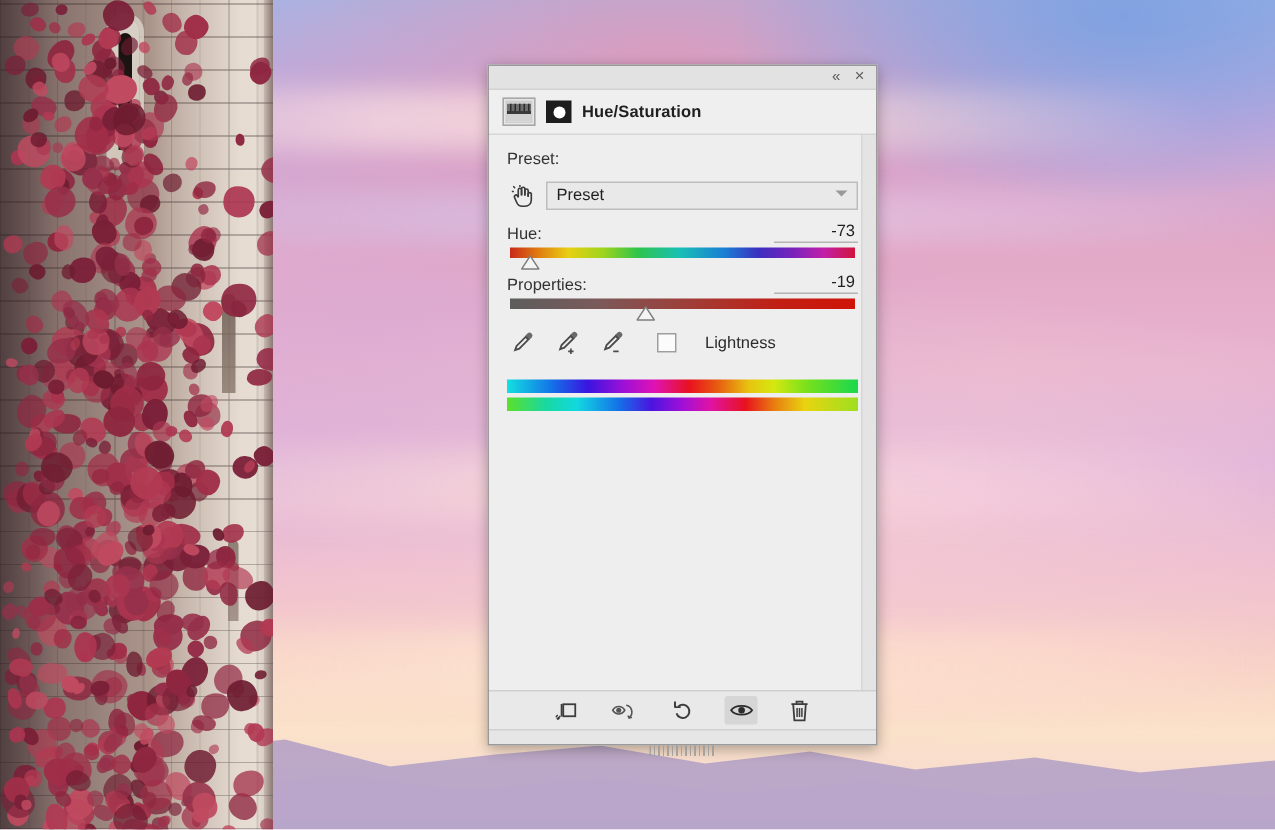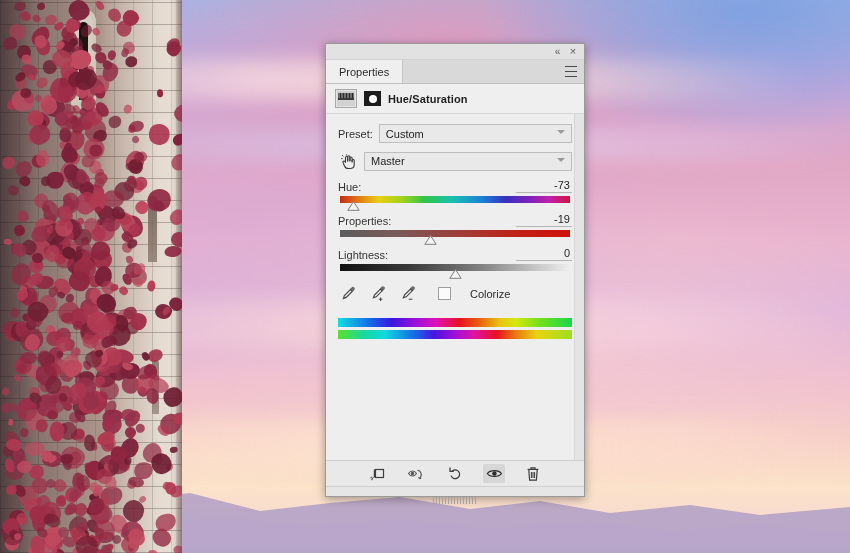--- a/index.html
+++ b/index.html
@@ -733,28 +733,20 @@
   </div>
 
   <div class="panel">
    <div class="panel-inner">
 
     <div class="titlebar">
       <div class="tb-btn tb-collapse">«</div>
       <div class="tb-btn tb-close">×</div>
     </div>
 
-    <div class="tabstrip">
-      <div class="tab">Properties</div>
-      <div class="menu-btn">
-            <i></i>
-            <i></i>
-            <i></i>
-          </div>
-    </div>
 
     <div class="adjhead">
       <div class="adj-icon">
         <svg width="16" height="12" viewBox="0 0 16 12">
           <rect x="0" y="0" width="16" height="12" fill="#ffffff"></rect>
           <rect x="0" y="0" width="16" height="5" fill="#6e6e6e"></rect>
           <rect x="0" y="5" width="16" height="2" fill="#3a3a3a"></rect>
           <rect x="0" y="7" width="16" height="5" fill="#d2d2d2"></rect>
           <g fill="#2b2b2b">
                 <rect x="2" y="0" width="1" height="5"></rect>
@@ -771,38 +763,34 @@
       <div class="adj-title">Hue/Saturation</div>
     </div>
 
     <div class="content">
       <div class="vscroll"></div>
 
       <div class="body">
 
         <div class="row">
           <div class="lbl">Preset:</div>
-          <div class="select">
-            <span>Custom</span>
-            <span class="caret"></span>
-          </div>
         </div>
 
         <div class="row">
           <div class="hand-ico">
             <svg width="17" height="17" viewBox="0 0 17 17" fill="none" stroke="#3a3a3a" stroke-width="1.1">
               <path d="M5.5 9.2 V4.6 a1.1 1.1 0 0 1 2.2 0 V8.4"></path>
               <path d="M7.7 8.2 V3.9 a1.1 1.1 0 0 1 2.2 0 V8.3"></path>
               <path d="M9.9 8.3 V5.1 a1.1 1.1 0 0 1 2.2 0 V9.2"></path>
               <path d="M12.1 9.2 V7.2 a1.1 1.1 0 0 1 2.1 0 v4.2 c0 2.4 -1.8 4.1 -4.2 4.1 H8.2 c-1.9 0 -3.1 -1 -3.7 -2.5 L3 9.6 a1.1 1.1 0 0 1 1.9 -1.1 l.8 1.2"></path>
               <path d="M2.2 2.2 L3.4 3.4 M6.6 1.4 L6.6 2.6 M1.2 5.6 L2.6 5.6" stroke-width="1"></path>
             </svg>
           </div>
           <div class="select">
-            <span>Master</span>
+            <span>Preset</span>
             <span class="caret"></span>
           </div>
         </div>
 
         <div class="sliderblock">
           <div class="srow">
             <span class="sname">Hue:</span>
             <span class="sval">-73</span>
           </div>
           <div class="track">
@@ -823,34 +811,20 @@
           <div class="track">
             <div class="bar sat-bar"></div>
             <div class="thumb" id="thumb-sat" style="left: 39%;">
               <svg width="13" height="10" viewBox="0 0 13 10">
                     <path d="M6.5 0.6 L12.2 9.3 H0.8 Z" fill="#f4f4f4" stroke="#7d7d7d" stroke-width="1" stroke-linejoin="round"></path>
                   </svg>
             </div>
           </div>
         </div>
 
-        <div class="sliderblock">
-          <div class="srow">
-            <span class="sname">Lightness:</span>
-            <span class="sval">0</span>
-          </div>
-          <div class="track">
-            <div class="bar light-bar"></div>
-            <div class="thumb" id="thumb-light" style="left: 50%;">
-              <svg width="13" height="10" viewBox="0 0 13 10">
-                    <path d="M6.5 0.6 L12.2 9.3 H0.8 Z" fill="#f4f4f4" stroke="#7d7d7d" stroke-width="1" stroke-linejoin="round"></path>
-                  </svg>
-            </div>
-          </div>
-        </div>
 
         <div class="eyerow">
           <div class="eyed">
             <svg width="17" height="17" viewBox="0 0 17 17" fill="none" stroke="#4a4a4a" stroke-width="1.2">
               <path d="M11.6 2.4 a1.9 1.9 0 0 1 2.7 2.7 L12.6 6.8 l-2.7 -2.7 Z" fill="#6a6a6a" stroke="none"></path>
               <path d="M10.4 4.6 L12.2 6.4 L6.2 12.4 L3.4 13.4 L4.4 10.6 Z"></path>
             </svg>
           </div>
           <div class="eyed">
             <svg width="17" height="17" viewBox="0 0 17 17" fill="none" stroke="#4a4a4a" stroke-width="1.2">
@@ -860,21 +834,21 @@
             </svg>
           </div>
           <div class="eyed">
             <svg width="17" height="17" viewBox="0 0 17 17" fill="none" stroke="#4a4a4a" stroke-width="1.2">
               <path d="M11.6 1.8 a1.9 1.9 0 0 1 2.7 2.7 L12.6 6.2 l-2.7 -2.7 Z" fill="#6a6a6a" stroke="none"></path>
               <path d="M10.4 4.0 L12.2 5.8 L6.2 11.8 L3.4 12.8 L4.4 10.0 Z"></path>
               <path d="M8.8 14.2 h3.6" stroke-width="1.1"></path>
             </svg>
           </div>
           <div class="chk"></div>
-          <div class="chk-lbl">Colorize</div>
+          <div class="chk-lbl">Lightness</div>
         </div>
 
         <div class="spectra">
           <div class="spec spec1"></div>
           <div class="spec spec2"></div>
         </div>
 
       </div>
     </div>
 

